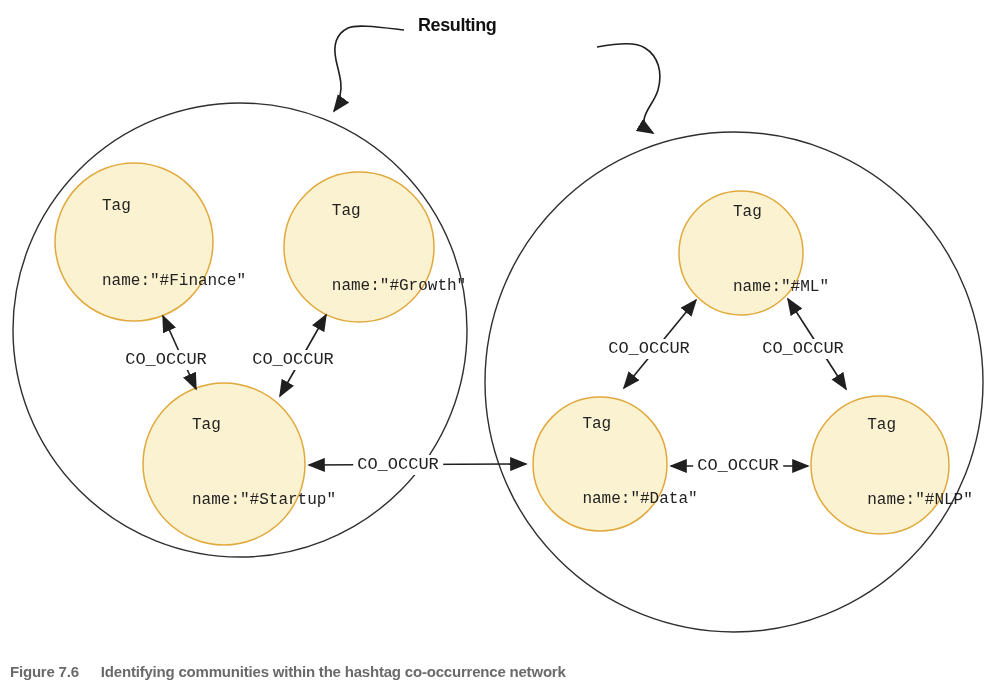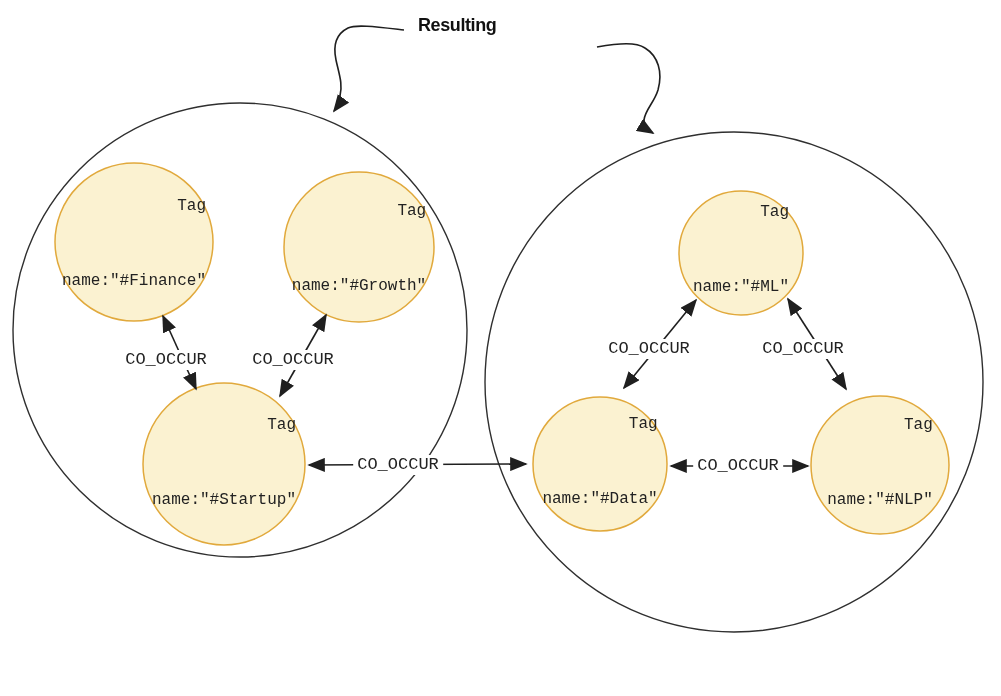--- a/index.html
+++ b/index.html
@@ -7,25 +7,26 @@
     position:relative;
     width:1001px;height:696px;
     background:#ffffff;
     font-family:"Liberation Sans","DejaVu Sans",sans-serif;
     overflow:hidden;
   }
   .stage svg{position:absolute;left:0;top:0;}
   .node-label{
     position:absolute;
     transform:translate(-50%,-50%);
-    text-align:right;
+    text-align:left;
     font-family:"Liberation Mono","DejaVu Sans Mono",monospace;
     font-size:16px;line-height:25px;
     color:var(--text-color);
     white-space:pre;
+    margin-left:40px;
   }
   .edge-label{
     position:absolute;
     transform:translate(-50%,-50%);
     font-family:"Liberation Mono","DejaVu Sans Mono",monospace;
     font-size:17px;line-height:20px;
     color:var(--text-color);
     background:#ffffff;
     padding:0 4px;
     white-space:pre;
@@ -106,14 +107,18 @@
     <div>name:"#NLP"</div>
   </div>
 
   <div class="edge-label" style="left:166px;top:360px;">CO_OCCUR</div>
   <div class="edge-label" style="left:293px;top:360px;">CO_OCCUR</div>
   <div class="edge-label" style="left:398px;top:465px;">CO_OCCUR</div>
   <div class="edge-label" style="left:649px;top:349px;">CO_OCCUR</div>
   <div class="edge-label" style="left:803px;top:349px;">CO_OCCUR</div>
   <div class="edge-label" style="left:738px;top:466px;">CO_OCCUR</div>
 
+  <div class="caption">
+    <span>Figure 7.6</span>
+    <span>Identifying communities within the hashtag co-occurrence network</span>
+  </div>
 
 </div>
 
 </body></html>

